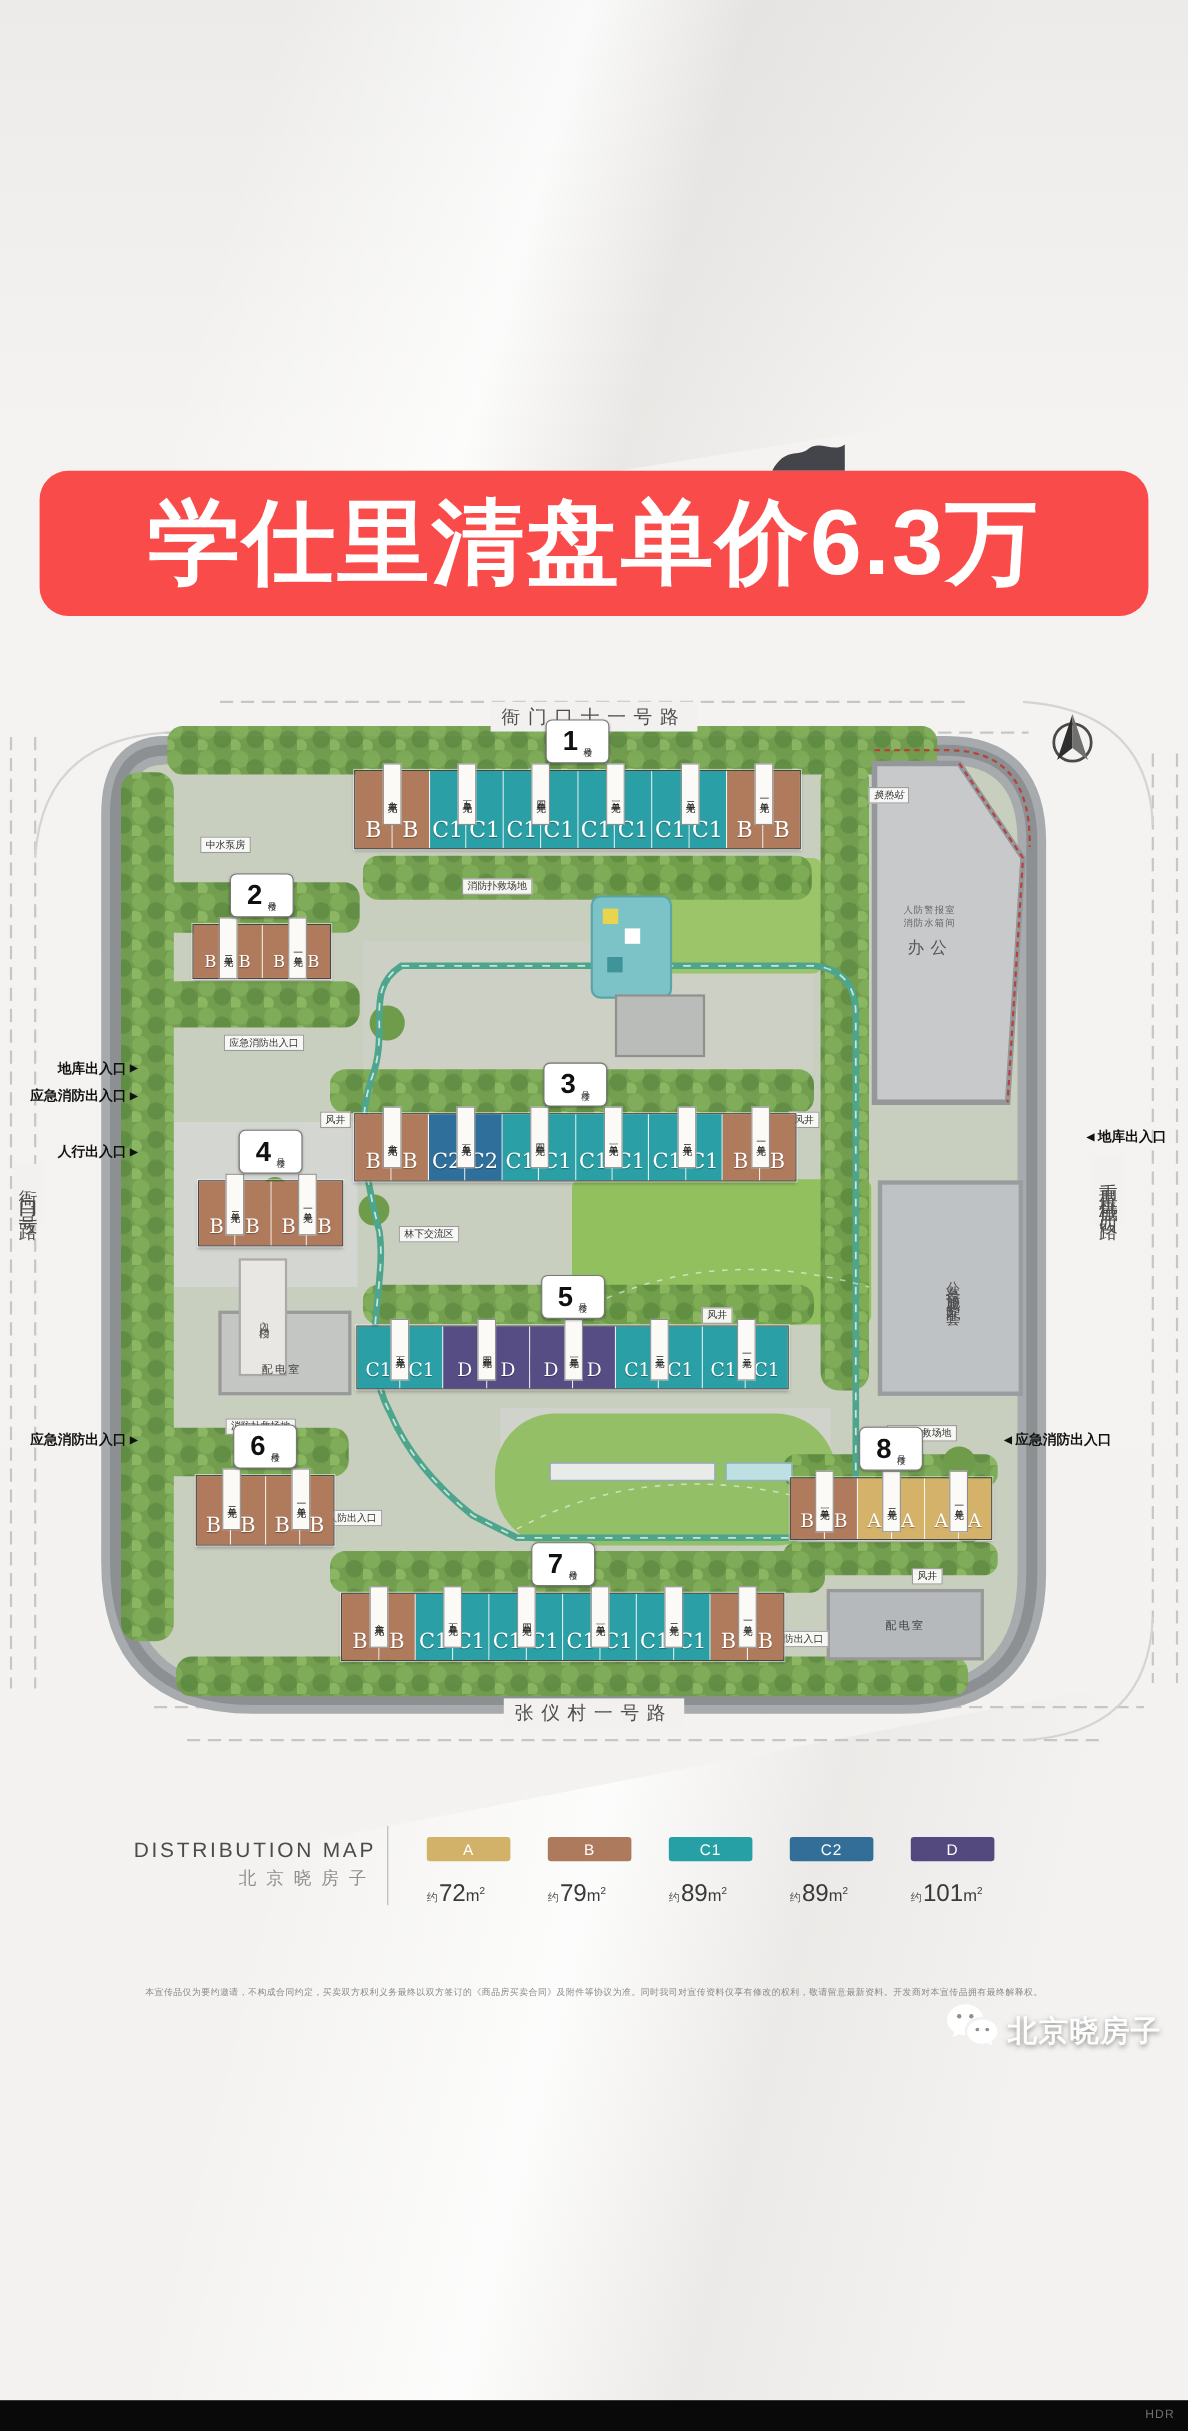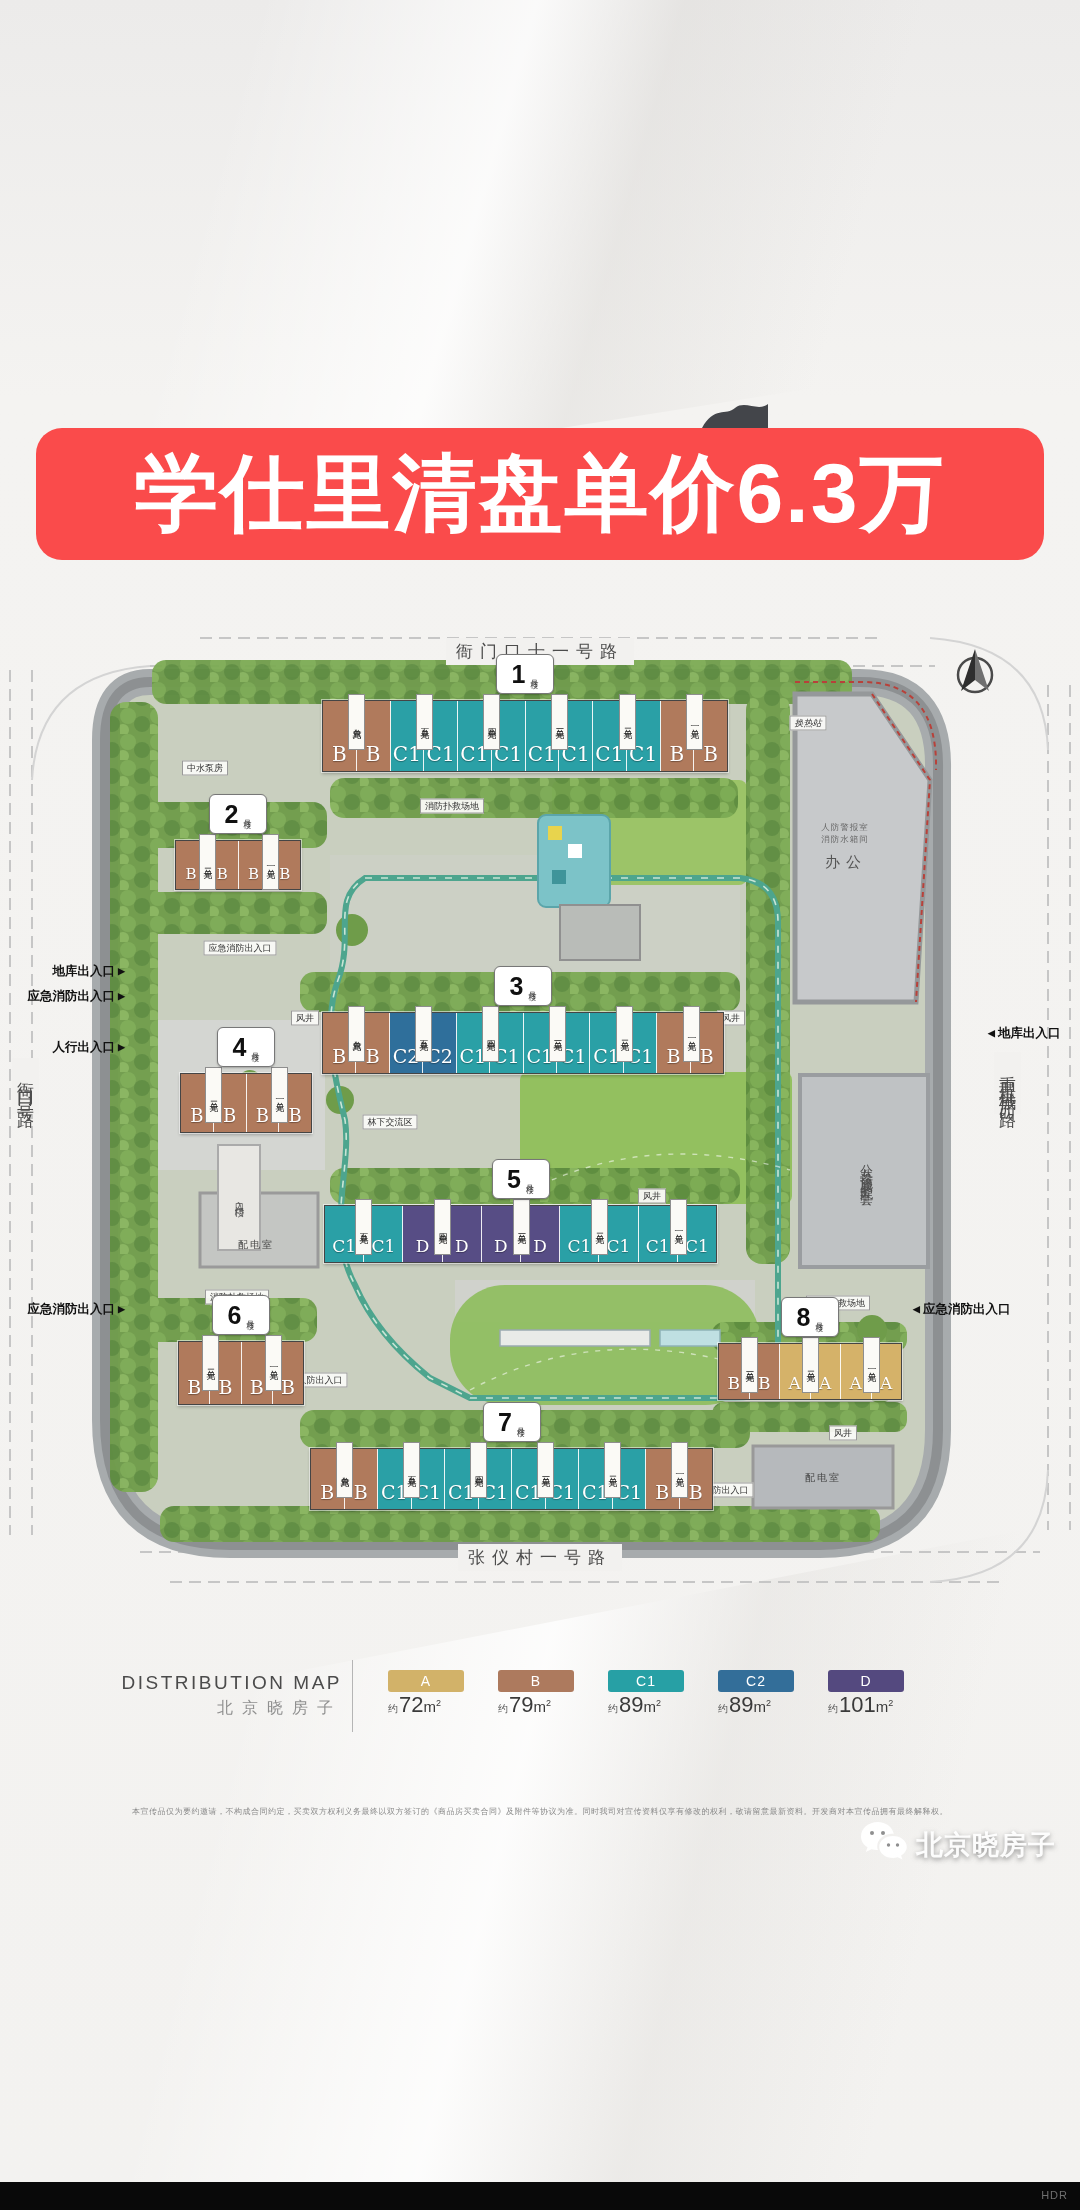--- a/index.html
+++ b/index.html
@@ -65,21 +65,21 @@
   .legend{position:absolute;left:0;top:1650px;width:1080px;height:110px;z-index:2;}
   .lg-title{position:absolute;left:110px;top:22px;width:232px;text-align:right;color:#4b4b4b;
     font-size:19px;letter-spacing:2.5px;white-space:nowrap;}
   .lg-sub{position:absolute;left:110px;top:48px;width:232px;text-align:right;color:#8f8f8f;
     font-size:16px;letter-spacing:9px;white-space:nowrap;}
   .lg-div{position:absolute;left:352px;top:10px;width:1px;height:72px;background:#b5b5b5;}
   .legend-items{position:absolute;left:388px;top:20px;display:flex;gap:34px;}
   .lg-item{width:76px;}
   .lg-swatch{width:76px;height:22px;border-radius:3px;display:flex;align-items:center;
     justify-content:center;color:#fff;font-size:14px;letter-spacing:1px;}
-  .lg-area{margin-top:0;color:#3a3a3a;white-space:nowrap;}
+  .lg-area{margin-top:16px;color:#3a3a3a;white-space:nowrap;}
   .lg-approx{font-size:10px;color:#555;margin-right:1px;}
   .lg-num{font-size:22px;}
   .lg-unit{font-size:15px;}
   .lg-unit sup{font-size:9px;}
 
   .disclaimer{position:absolute;left:0;top:1806px;width:1080px;text-align:center;
     color:#8a8a8a;font-size:8px;letter-spacing:0.5px;z-index:2;}
 
   .watermark{position:absolute;left:860px;top:1820px;display:flex;align-items:center;gap:6px;z-index:3;}
   .wm-name{color:rgba(255,255,255,.95);font-size:27px;font-weight:700;letter-spacing:1px;

